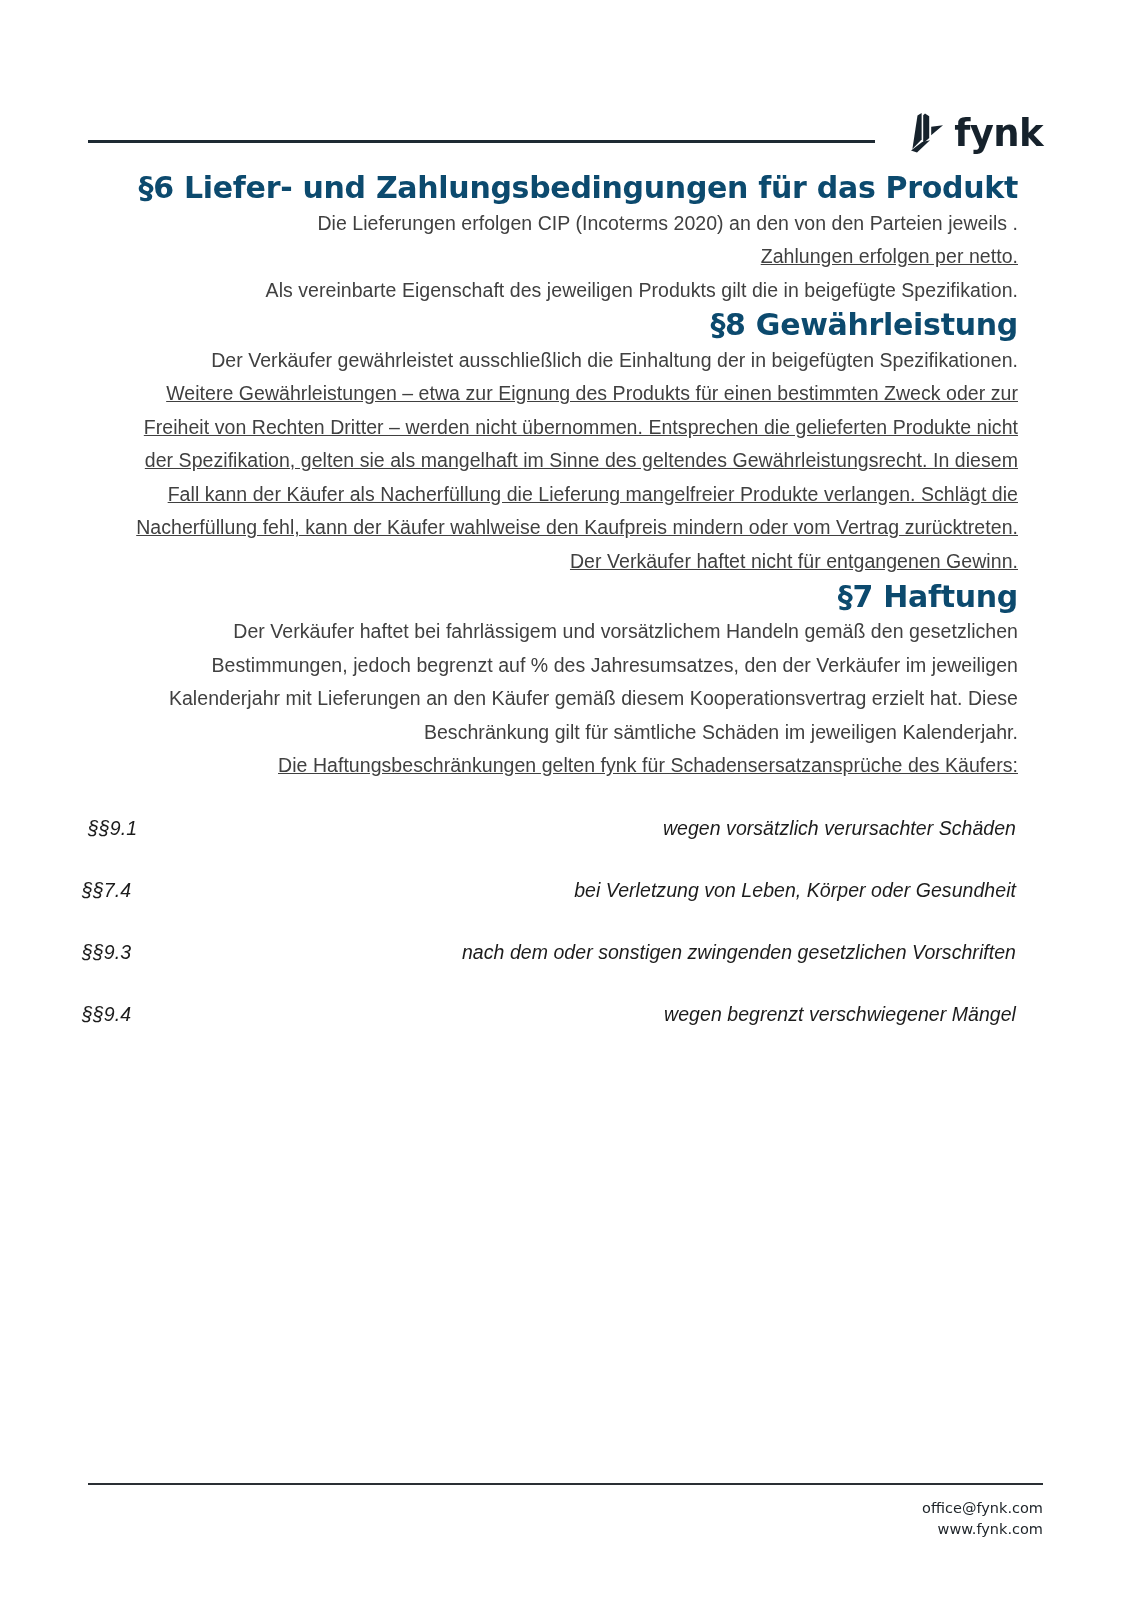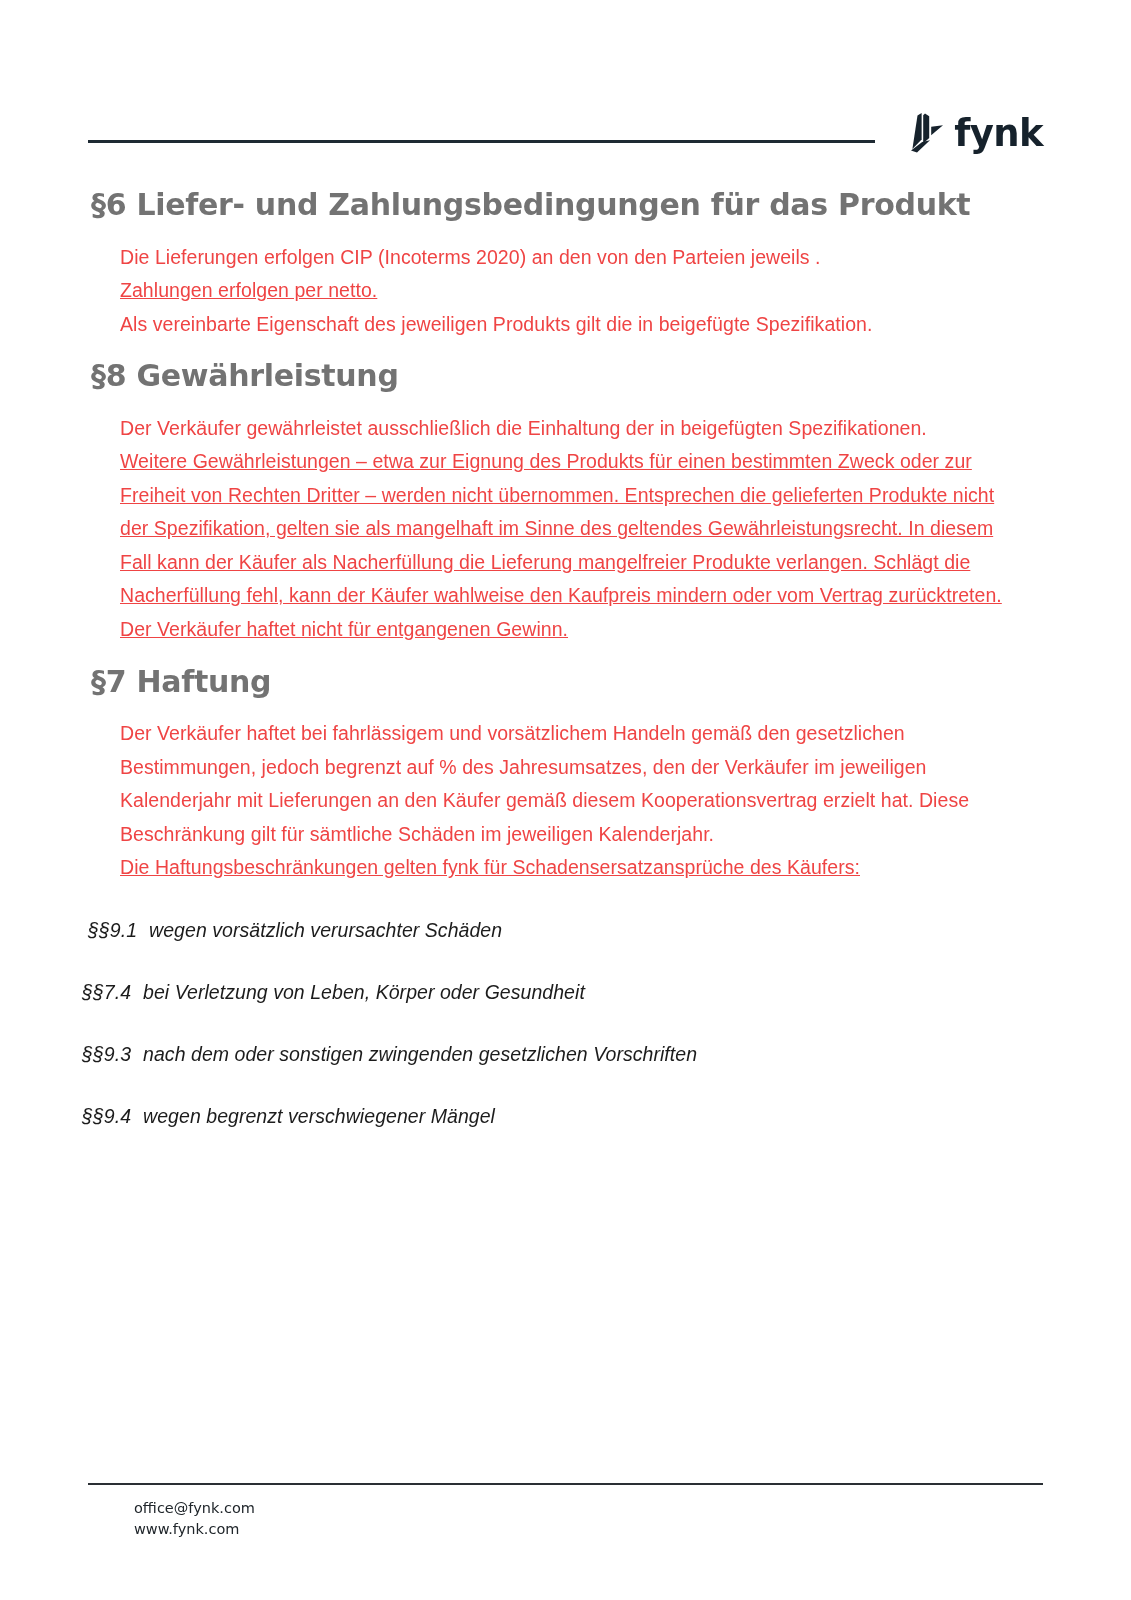--- a/index.html
+++ b/index.html
@@ -15,20 +15,21 @@
   }
 
   .page {
     position: relative;
     width: 1131px;
     height: 1600px;
     margin: 0 auto;
     background: #ffffff;
     overflow: hidden;
     box-sizing: border-box;
+    text-align: right;
   }
 
   
   .page-header {
     position: absolute;
     top: 104px;
     left: 88px;
     right: 88px;
     height: 56px;
     display: flex;
@@ -69,32 +70,32 @@
     top: 170px;
     left: 74px;
     width: 944px;
   }
 
   h2.section-heading {
     font-family: "DejaVu Sans", sans-serif;
     font-weight: 700;
     font-size: 30px;
     line-height: 1.22;
-    color: #737373;
-    margin: 17px;
+    color: #0c4a6e;
+    margin: 0;
     padding: 0;
     letter-spacing: -0.3px;
   }
   .sec-gap-first { margin-top: 0; }
   .sec-gap      { margin-top: 56px; }
 
   p.body-text {
     font-size: 19.5px;
     line-height: 1.72;
-    color: #ef4444;
+    color: #404040;
     margin: 0;
     padding: 0 0 0 46px;
     letter-spacing: 0.05px;
   }
   .para-first { margin-top: 26px; }
   .para-next  { margin-top: 22px; text-decoration: underline; }
 
   .clause-list {
     margin: 2px;
     padding: 0;

